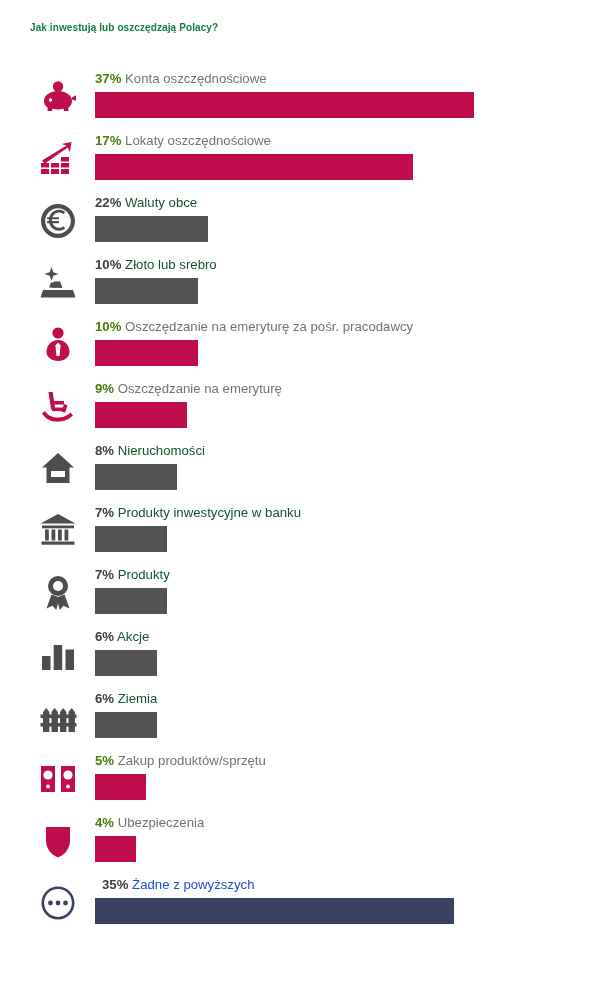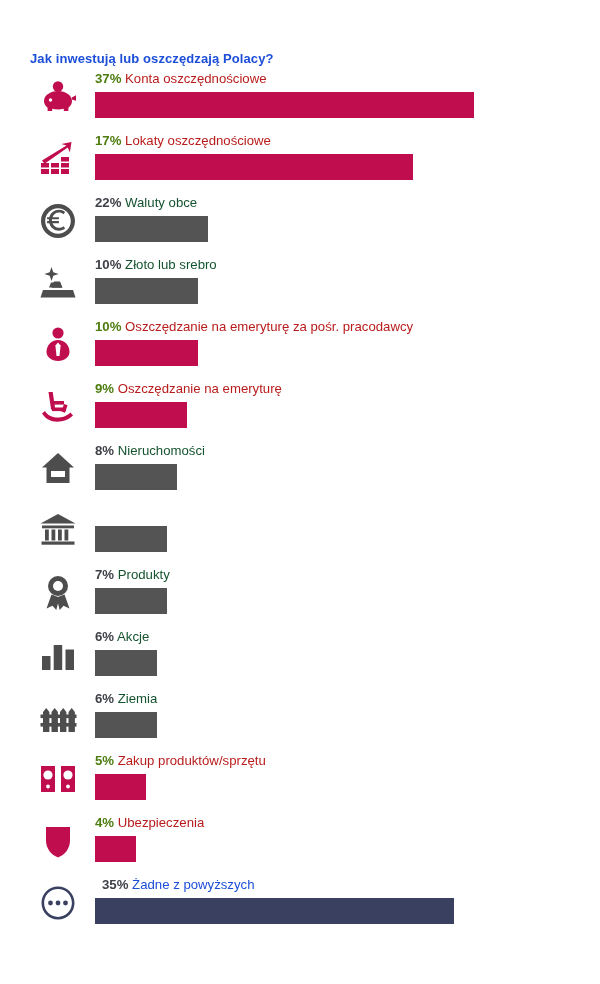--- a/index.html
+++ b/index.html
@@ -17,26 +17,25 @@
   .infographic {
     width: 600px;
     height: 984px;
     position: relative;
     background: #ffffff;
   }
   .chart-title {
     position: absolute;
     left: 30px;
     top: 22px;
-    font-size: 13px;
+    font-size: 10px;
     font-weight: bold;
-    color: #1d4ed8;
+    color: #15803d;
     letter-spacing: 0.1px;
     white-space: nowrap;
-    margin-top: 29px;
   }
   .rows {
     position: absolute;
     left: 0;
     top: 70px;
     width: 600px;
   }
   .row {
     position: relative;
     height: 62px;
@@ -69,21 +68,21 @@
     font-weight: normal;
   }
   .bar {
     position: absolute;
     left: 95px;
     top: 22px;
     height: 26px;
   }
   
   .v-pink .row-pct { color: #4d7c0f; }
-  .v-pink .row-name { color: #b91c1c; }
+  .v-pink .row-name { color: #737373; }
   .v-pink .bar { background: #bf0d4e; }
   .v-pink .row-icon svg { fill: #bf0d4e; }
 
   .v-gray .row-pct { color: #3f4148; }
   .v-gray .row-name { color: #14532d; }
   .v-gray .bar { background: #545454; }
   .v-gray .row-icon svg { fill: #4d4d4d; }
 
   .v-navy .row-pct { color: #3f4148; margin-left: 7px; }
   .v-navy .row-name { color: #1d4ed8; }
@@ -187,20 +186,21 @@
           <svg width="40" height="40" viewBox="0 0 40 40">
             <path d="M20 3L2.5 12.5h35z"></path>
             <rect x="4" y="14.5" width="32" height="2.8"></rect>
             <rect x="7" y="18.5" width="3.8" height="11"></rect>
             <rect x="13.5" y="18.5" width="3.8" height="11"></rect>
             <rect x="20" y="18.5" width="3.8" height="11"></rect>
             <rect x="26.5" y="18.5" width="3.8" height="11"></rect>
             <rect x="3.5" y="30.5" width="33" height="3.2"></rect>
           </svg>
         </div>
+        <div class="row-label"><span class="row-pct">7%</span> <span class="row-name">Produkty inwestycyjne w banku</span></div>
         <div class="bar" style="width: 71.75px;"></div>
       </div>
       <div class="row v-gray">
         <div class="row-icon">
           <svg width="40" height="40" viewBox="0 0 40 40">
             <circle cx="20" cy="13" r="10"></circle>
             <circle cx="20" cy="13" r="5" fill="#fff"></circle>
             <path d="M13.5 21.5l-5 14 6-2.8 3.8 4.3 3.2-12.5z"></path>
             <path d="M26.5 21.5l5 14-6-2.8-3.8 4.3-3.2-12.5z"></path>
           </svg>

